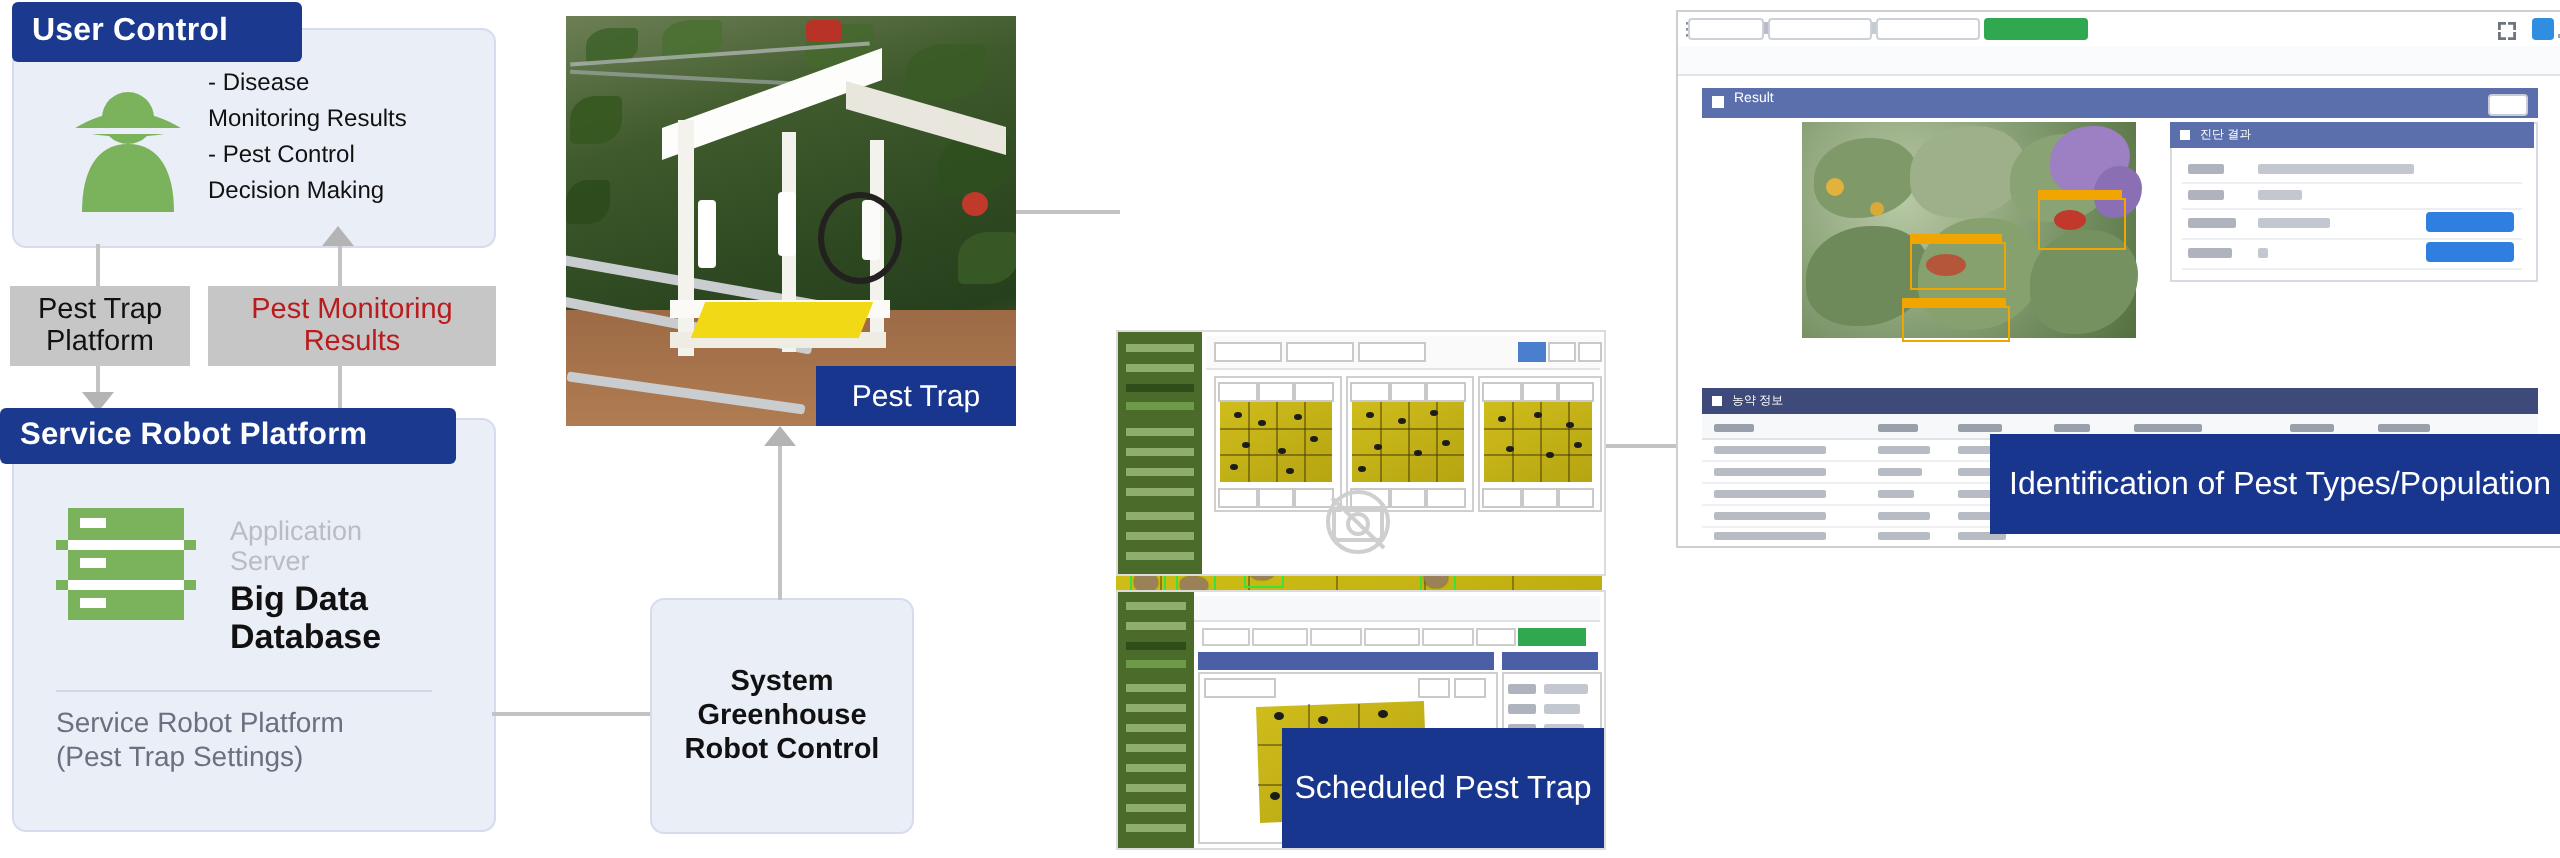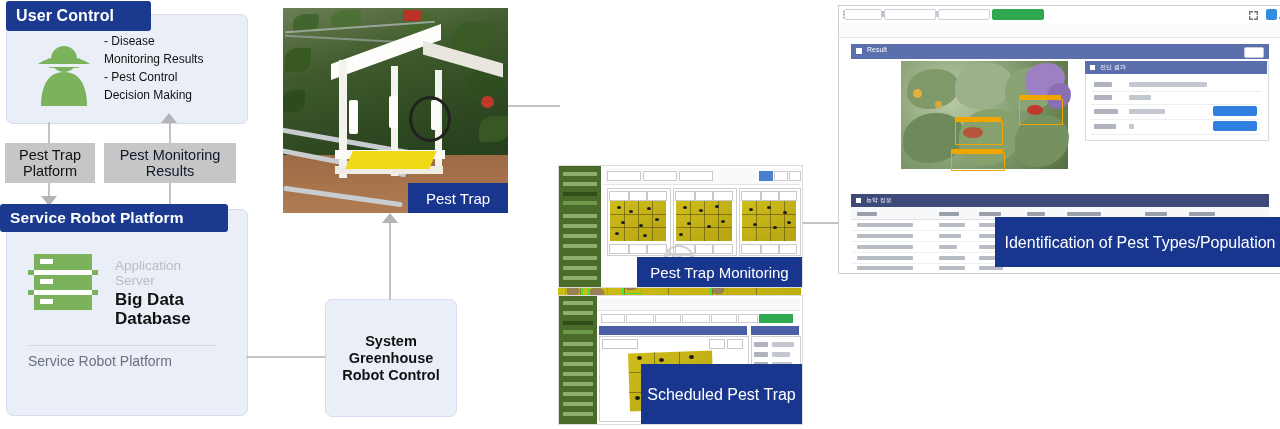--- a/index.html
+++ b/index.html
@@ -16,23 +16,23 @@
   #userSystemCard{left:6px;top:14px;width:240px;height:108px;}
   #userSystemHdr{left:6px;top:1px;width:125px;height:30px;font-size:16px;}
   #farmerIcon{left:30px;top:38px;width:68px;height:70px;}
   #userBullets{left:104px;top:32px;width:140px;font-size:12px;color:#111;line-height:18px;}
   #userBullets div{white-space:nowrap;}
   .bl{text-indent:-8px;padding-left:8px;}
 
   #ptSettings{left:5px;top:143px;width:90px;height:40px;background:#c6c6c6;
       display:flex;align-items:center;justify-content:center;text-align:center;
       font-size:14.5px;line-height:16px;color:#111;}
-  #pmResults{left:104px;top:143px;width:132px;height:40px;background:#c6c6c6;
+  #pmResults{left:104px;top:143px;width:144px;height:40px;background:#c6c6c6;
       display:flex;align-items:center;justify-content:center;text-align:center;
-      font-size:14.5px;line-height:16px;color:#0f172a;}
+      font-size:14.5px;line-height:16px;color:#b91c1c;}
 
   #srpCard{left:6px;top:209px;width:240px;height:205px;}
   #srpHdr{left:0px;top:204px;width:208px;height:28px;font-size:15.5px;}
   #serverIcon{left:28px;top:252px;width:70px;height:62px;}
   #appServer{left:115px;top:258px;font-size:13.5px;color:#b9bcc4;line-height:15px;}
   #bigData{left:115px;top:290px;font-size:17px;color:#111;font-weight:600;line-height:19px;}
   #srpDiv{left:28px;top:345px;width:188px;height:1px;background:#d2d7e4;}
   #srpFoot{left:28px;top:353px;font-size:14px;color:#6a7080;line-height:16.5px;}
 
   
@@ -191,20 +191,21 @@
   <div>Application</div>
   <div>Server</div>
 </div>
 <div class="abs" id="bigData">
   <div>Big Data</div>
   <div>Database</div>
 </div>
 <div class="abs" id="srpDiv"></div>
 <div class="abs" id="srpFoot">
   <div>Service Robot Platform</div>
+  <div>(Pest Trap Settings)</div>
 </div>
 <div class="abs hdr" id="srpHdr">Service Robot Platform</div>
 
 <div class="abs ln" style="left:246px;top:356px;width:80px;height:2px;"></div>
 
 <div class="abs card" id="sgBox">
   <div>
     <div>System</div>
     <div>Greenhouse</div>
     <div>Robot Control</div>
@@ -393,21 +394,20 @@
   <div class="mfield" style="left:220px;top:78px;width:16px;"></div>
 
   <div id="camNo">
     <svg width="40" height="34" viewBox="0 0 40 34">
       <rect x="8" y="10" width="24" height="16" rx="2" fill="none" stroke="#cfcfcf" stroke-width="2"></rect>
       <circle cx="20" cy="18" r="5" fill="none" stroke="#cfcfcf" stroke-width="2"></circle>
       <circle cx="20" cy="17" r="15" fill="none" stroke="#cfcfcf" stroke-width="2"></circle>
       <line x1="7" y1="5" x2="33" y2="30" stroke="#cfcfcf" stroke-width="2"></line>
     </svg>
   </div>
-  <div class="cap" id="monCap">Pest Trap Monitoring</div>
 </div>
 
 <div id="schPanel">
   <div class="greenbar" style="width:38px;"></div>
   <div class="gitem" style="top:5px;width:30px;"></div>
   <div class="gitem" style="top:15px;width:30px;"></div>
   <div class="gitem gitemAct" style="top:25px;width:30px;"></div>
   <div class="gitem gitemAct" style="top:34px;width:30px;background:#6f9a4a;"></div>
   <div class="gitem" style="top:46px;width:30px;"></div>
   <div class="gitem" style="top:56px;width:30px;"></div>

